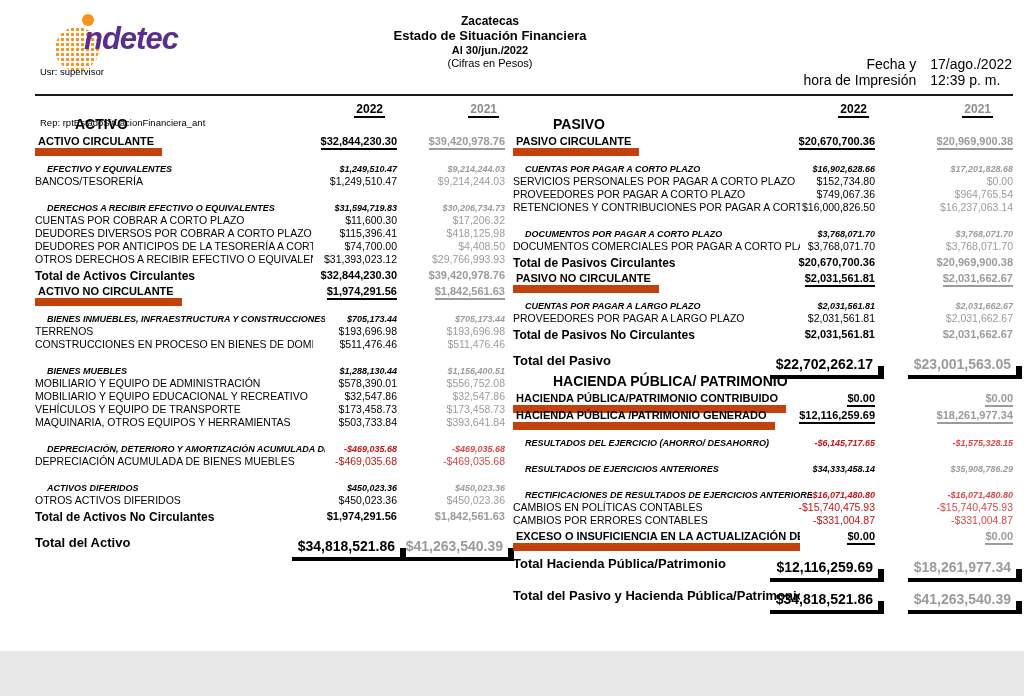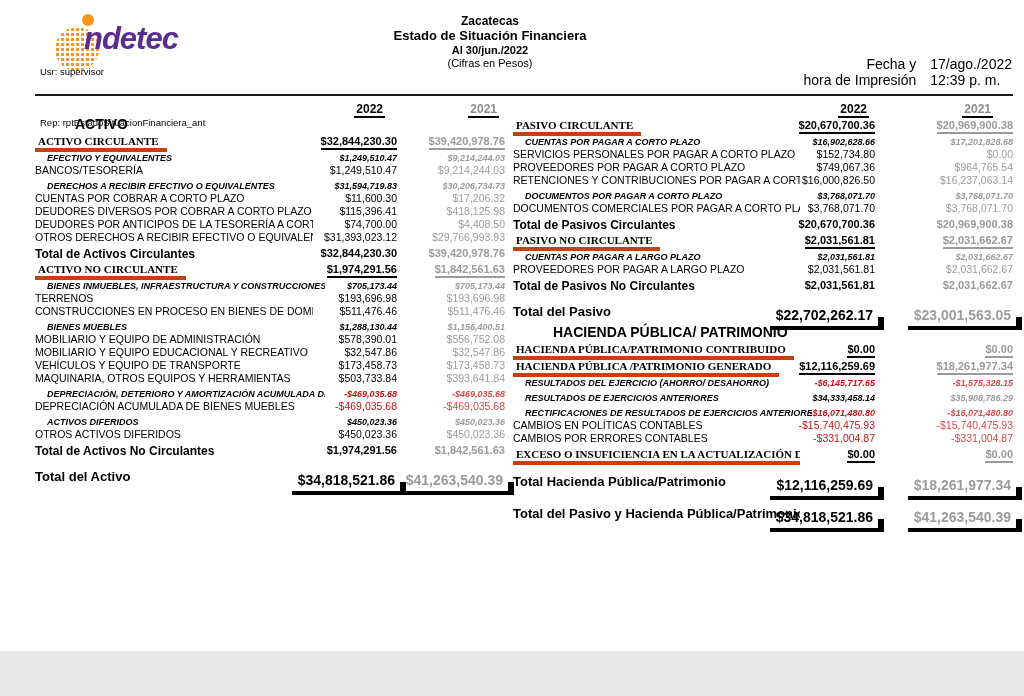--- a/index.html
+++ b/index.html
@@ -48,24 +48,24 @@
   .r-years{height:14px;margin-top:2px;font-size:12px;font-weight:bold;}
   .r-years .vin{border-bottom:2px solid #000;padding:0 2px 0 2px;}
   #left-section  .r-years .v22{right:120px;} #left-section  .r-years .v21{right:6px;color:#8d8d8d;}
   #right-section .r-years .v22{right:144px;} #right-section .r-years .v21{right:20px;color:#8d8d8d;}
 
   .r-title{height:16px;font-size:14px;font-weight:bold;}
   .r-title .ttl{padding-left:40px;white-space:nowrap;}
 
   .r-group{height:14px;margin-top:3px;font-size:11px;font-weight:bold;}
   .r-group .lbl{padding-left:0;}
-  .r-group .lbl-in{border-bottom:4px solid #c2410c;padding:0 8px 1px 3px;display:inline-block;font-family:Liberation Serif, serif;}
+  .r-group .lbl-in{border-bottom:8px solid #c2410c;padding:0 8px 1px 3px;display:inline-block;}
   .r-group .vin{border-bottom:2px solid currentColor;padding-bottom:1px;display:inline-block;}
 
-  .r-sub{height:11px;margin-top:4px;font-size:9px;font-weight:bold;font-style:italic;}
+  .r-sub{height:11px;margin-top:15px;font-size:9px;font-weight:bold;font-style:italic;}
   .r-sub .lbl{padding-left:12px;}
 
   .r-item{height:13px;font-size:10.5px;}
 
   .r-total{height:13px;margin-top:3px;font-size:12px;font-weight:bold;}
   .r-total .v22,.r-total .v21{font-size:11px;}
 
   .r-grand{height:20px;margin-top:12px;font-size:13px;font-weight:bold;}
   .r-grand .v22,.r-grand .v21{font-size:14px;top:3px;text-align:center;}
   .r-grand .vin{position:relative;display:inline-block;padding:0 2px 4px 0;}
@@ -135,20 +135,21 @@
       <div class="row r-sub"><span class="lbl"><span class="lbl-in">ACTIVOS DIFERIDOS</span></span><span class="v22"><span class="vin">$450,023.36</span></span><span class="v21"><span class="vin">$450,023.36</span></span></div>
       <div class="row r-item"><span class="lbl"><span class="lbl-in">OTROS ACTIVOS DIFERIDOS</span></span><span class="v22"><span class="vin">$450,023.36</span></span><span class="v21"><span class="vin">$450,023.36</span></span></div>
       <div class="row r-total"><span class="lbl"><span class="lbl-in">Total de Activos No Circulantes</span></span><span class="v22"><span class="vin">$1,974,291.56</span></span><span class="v21"><span class="vin">$1,842,561.63</span></span></div>
       <div class="row r-grand"><span class="lbl"><span class="lbl-in">Total del Activo</span></span><span class="v22"><span class="vin">$34,818,521.86</span></span><span class="v21"><span class="vin">$41,263,540.39</span></span></div>
     </div>
   <div id="right-section" class="section">
       <div class="row r-years">
         <span class="v22"><span class="vin">2022</span></span>
         <span class="v21"><span class="vin">2021</span></span>
       </div>
+      <div class="row r-title"><span class="ttl">PASIVO</span></div>
       <div class="row r-group"><span class="lbl"><span class="lbl-in">PASIVO CIRCULANTE</span></span><span class="v22"><span class="vin">$20,670,700.36</span></span><span class="v21"><span class="vin">$20,969,900.38</span></span></div>
       <div class="row r-sub"><span class="lbl"><span class="lbl-in">CUENTAS POR PAGAR A CORTO PLAZO</span></span><span class="v22"><span class="vin">$16,902,628.66</span></span><span class="v21"><span class="vin">$17,201,828.68</span></span></div>
       <div class="row r-item"><span class="lbl"><span class="lbl-in">SERVICIOS PERSONALES POR PAGAR A CORTO PLAZO</span></span><span class="v22"><span class="vin">$152,734.80</span></span><span class="v21"><span class="vin">$0.00</span></span></div>
       <div class="row r-item"><span class="lbl"><span class="lbl-in">PROVEEDORES POR PAGAR A CORTO PLAZO</span></span><span class="v22"><span class="vin">$749,067.36</span></span><span class="v21"><span class="vin">$964,765.54</span></span></div>
       <div class="row r-item"><span class="lbl"><span class="lbl-in">RETENCIONES Y CONTRIBUCIONES POR PAGAR A CORTO PLAZO</span></span><span class="v22"><span class="vin">$16,000,826.50</span></span><span class="v21"><span class="vin">$16,237,063.14</span></span></div>
       <div class="row r-sub"><span class="lbl"><span class="lbl-in">DOCUMENTOS POR PAGAR A CORTO PLAZO</span></span><span class="v22"><span class="vin">$3,768,071.70</span></span><span class="v21"><span class="vin">$3,768,071.70</span></span></div>
       <div class="row r-item"><span class="lbl"><span class="lbl-in">DOCUMENTOS COMERCIALES POR PAGAR A CORTO PLAZO</span></span><span class="v22"><span class="vin">$3,768,071.70</span></span><span class="v21"><span class="vin">$3,768,071.70</span></span></div>
       <div class="row r-total"><span class="lbl"><span class="lbl-in">Total de Pasivos Circulantes</span></span><span class="v22"><span class="vin">$20,670,700.36</span></span><span class="v21"><span class="vin">$20,969,900.38</span></span></div>
       <div class="row r-group"><span class="lbl"><span class="lbl-in">PASIVO NO CIRCULANTE</span></span><span class="v22"><span class="vin">$2,031,561.81</span></span><span class="v21"><span class="vin">$2,031,662.67</span></span></div>
       <div class="row r-sub"><span class="lbl"><span class="lbl-in">CUENTAS POR PAGAR A LARGO PLAZO</span></span><span class="v22"><span class="vin">$2,031,561.81</span></span><span class="v21"><span class="vin">$2,031,662.67</span></span></div>

